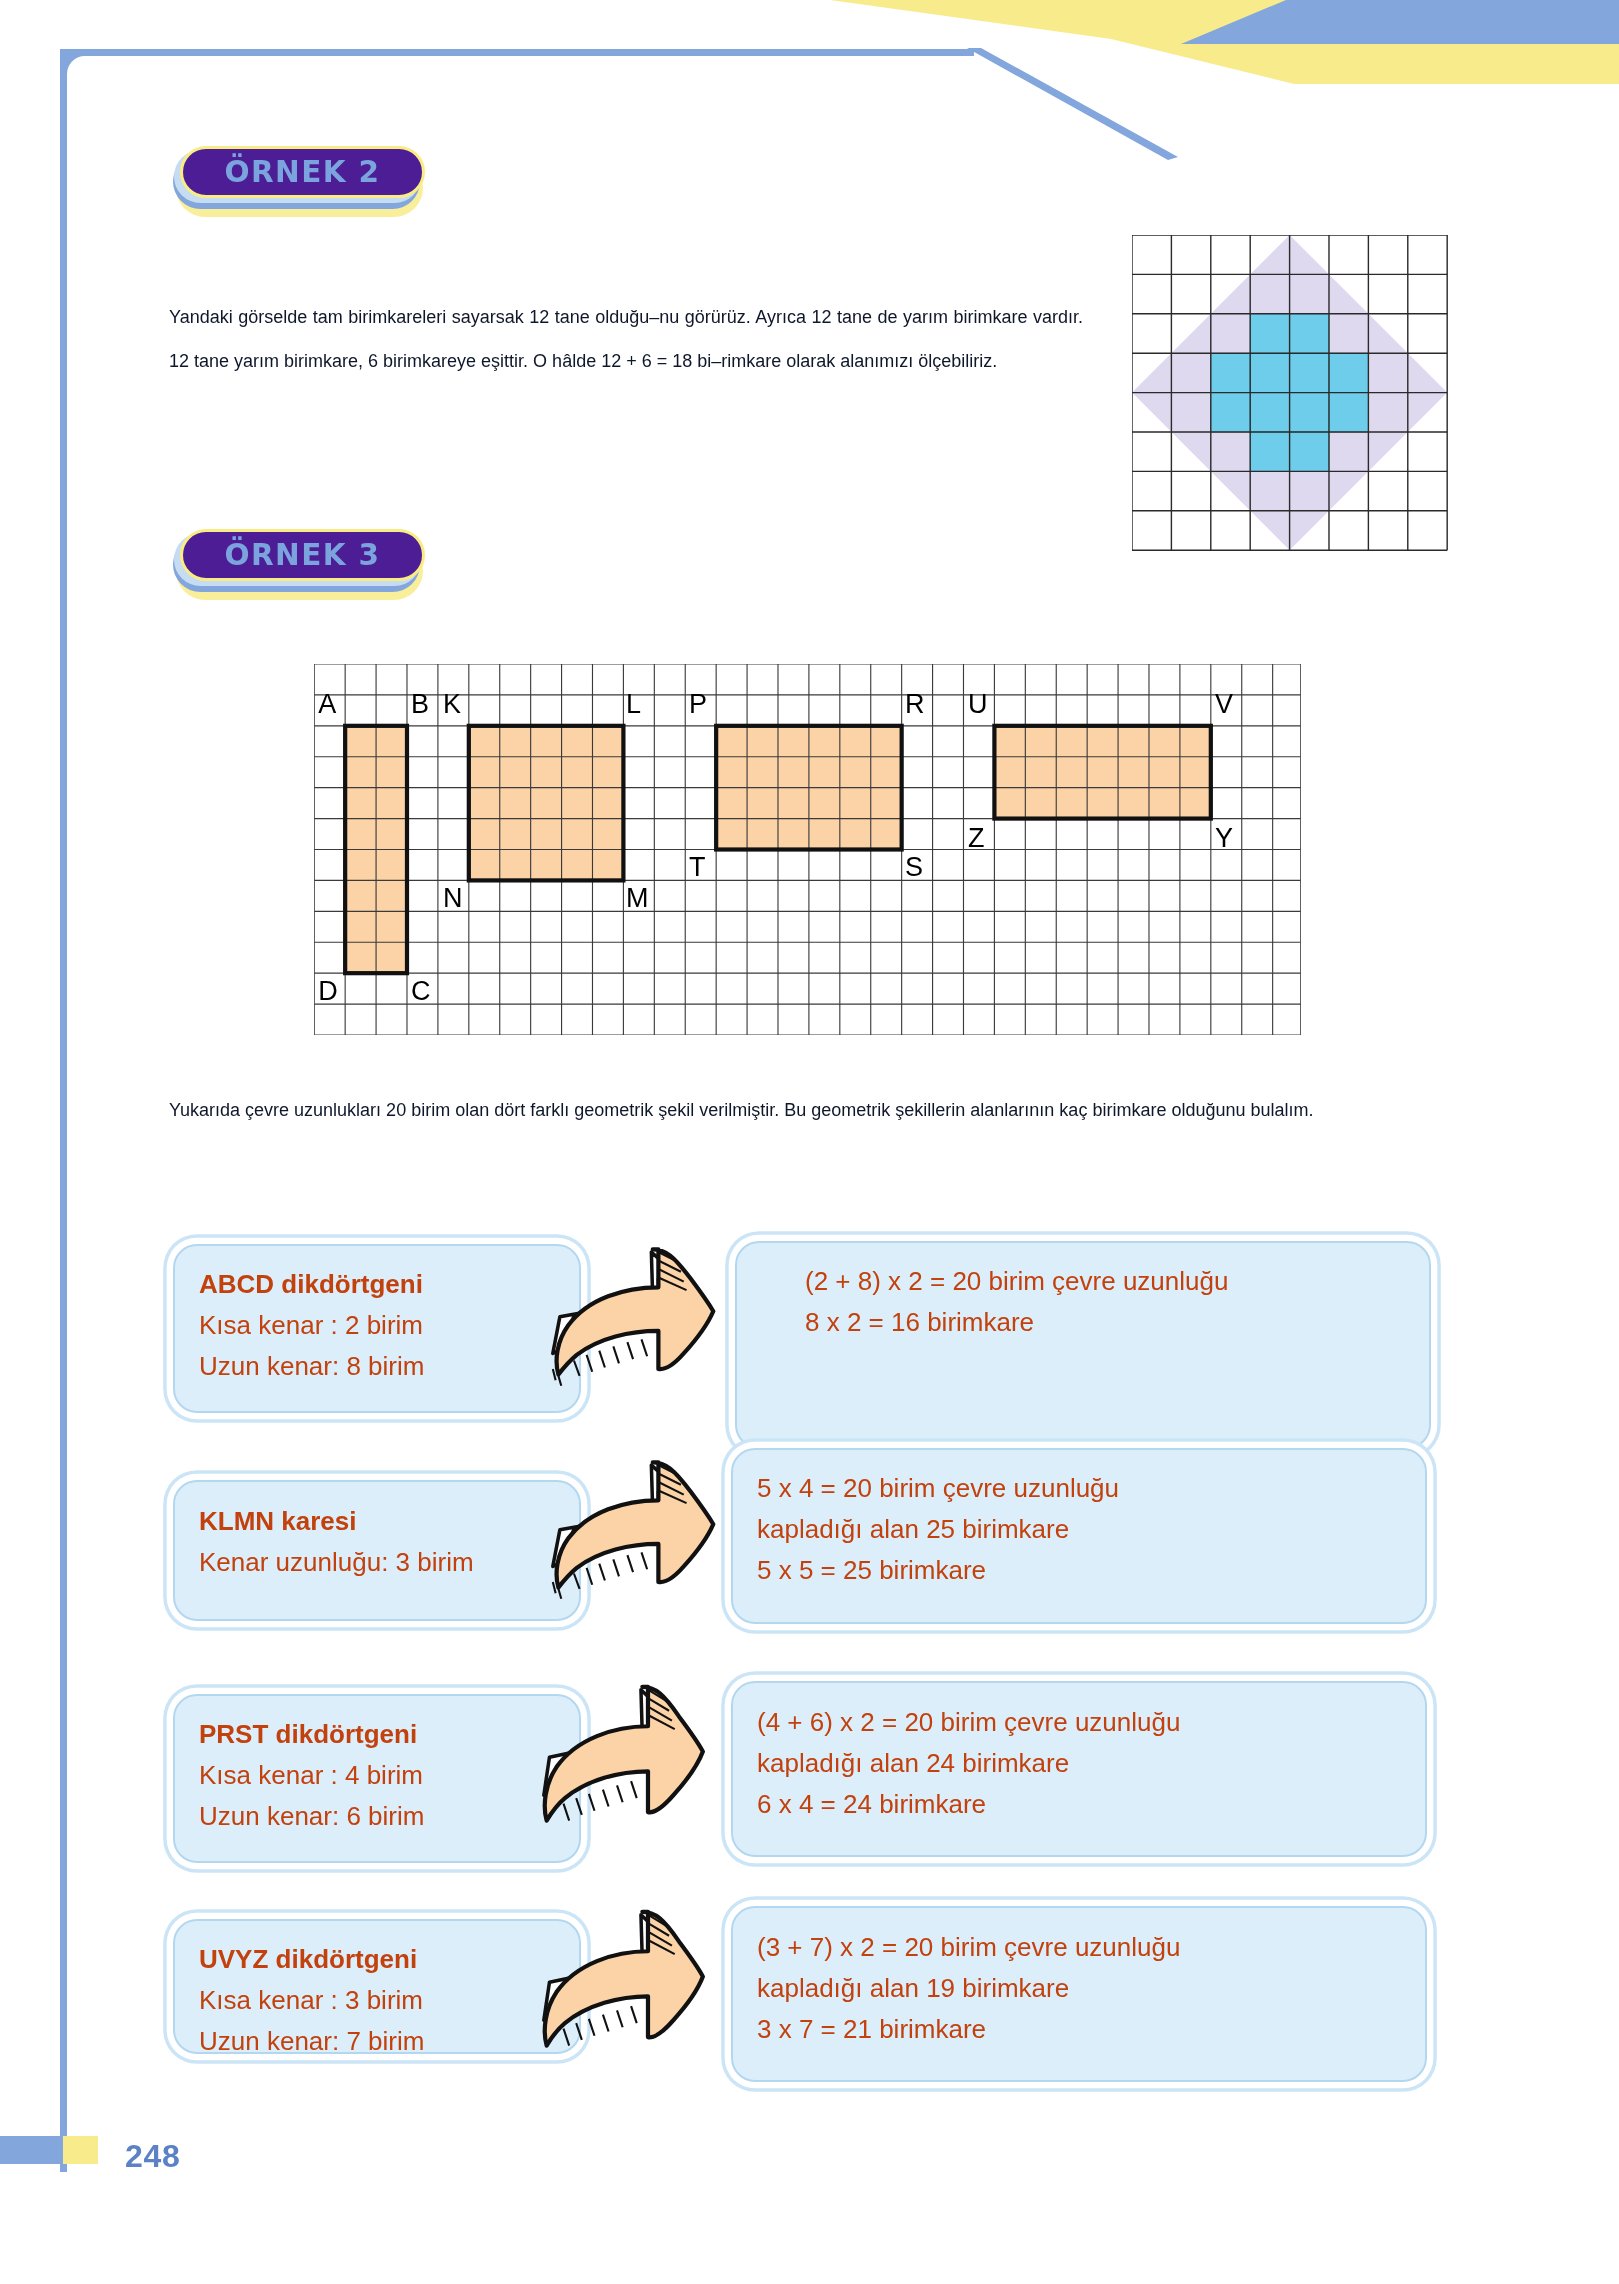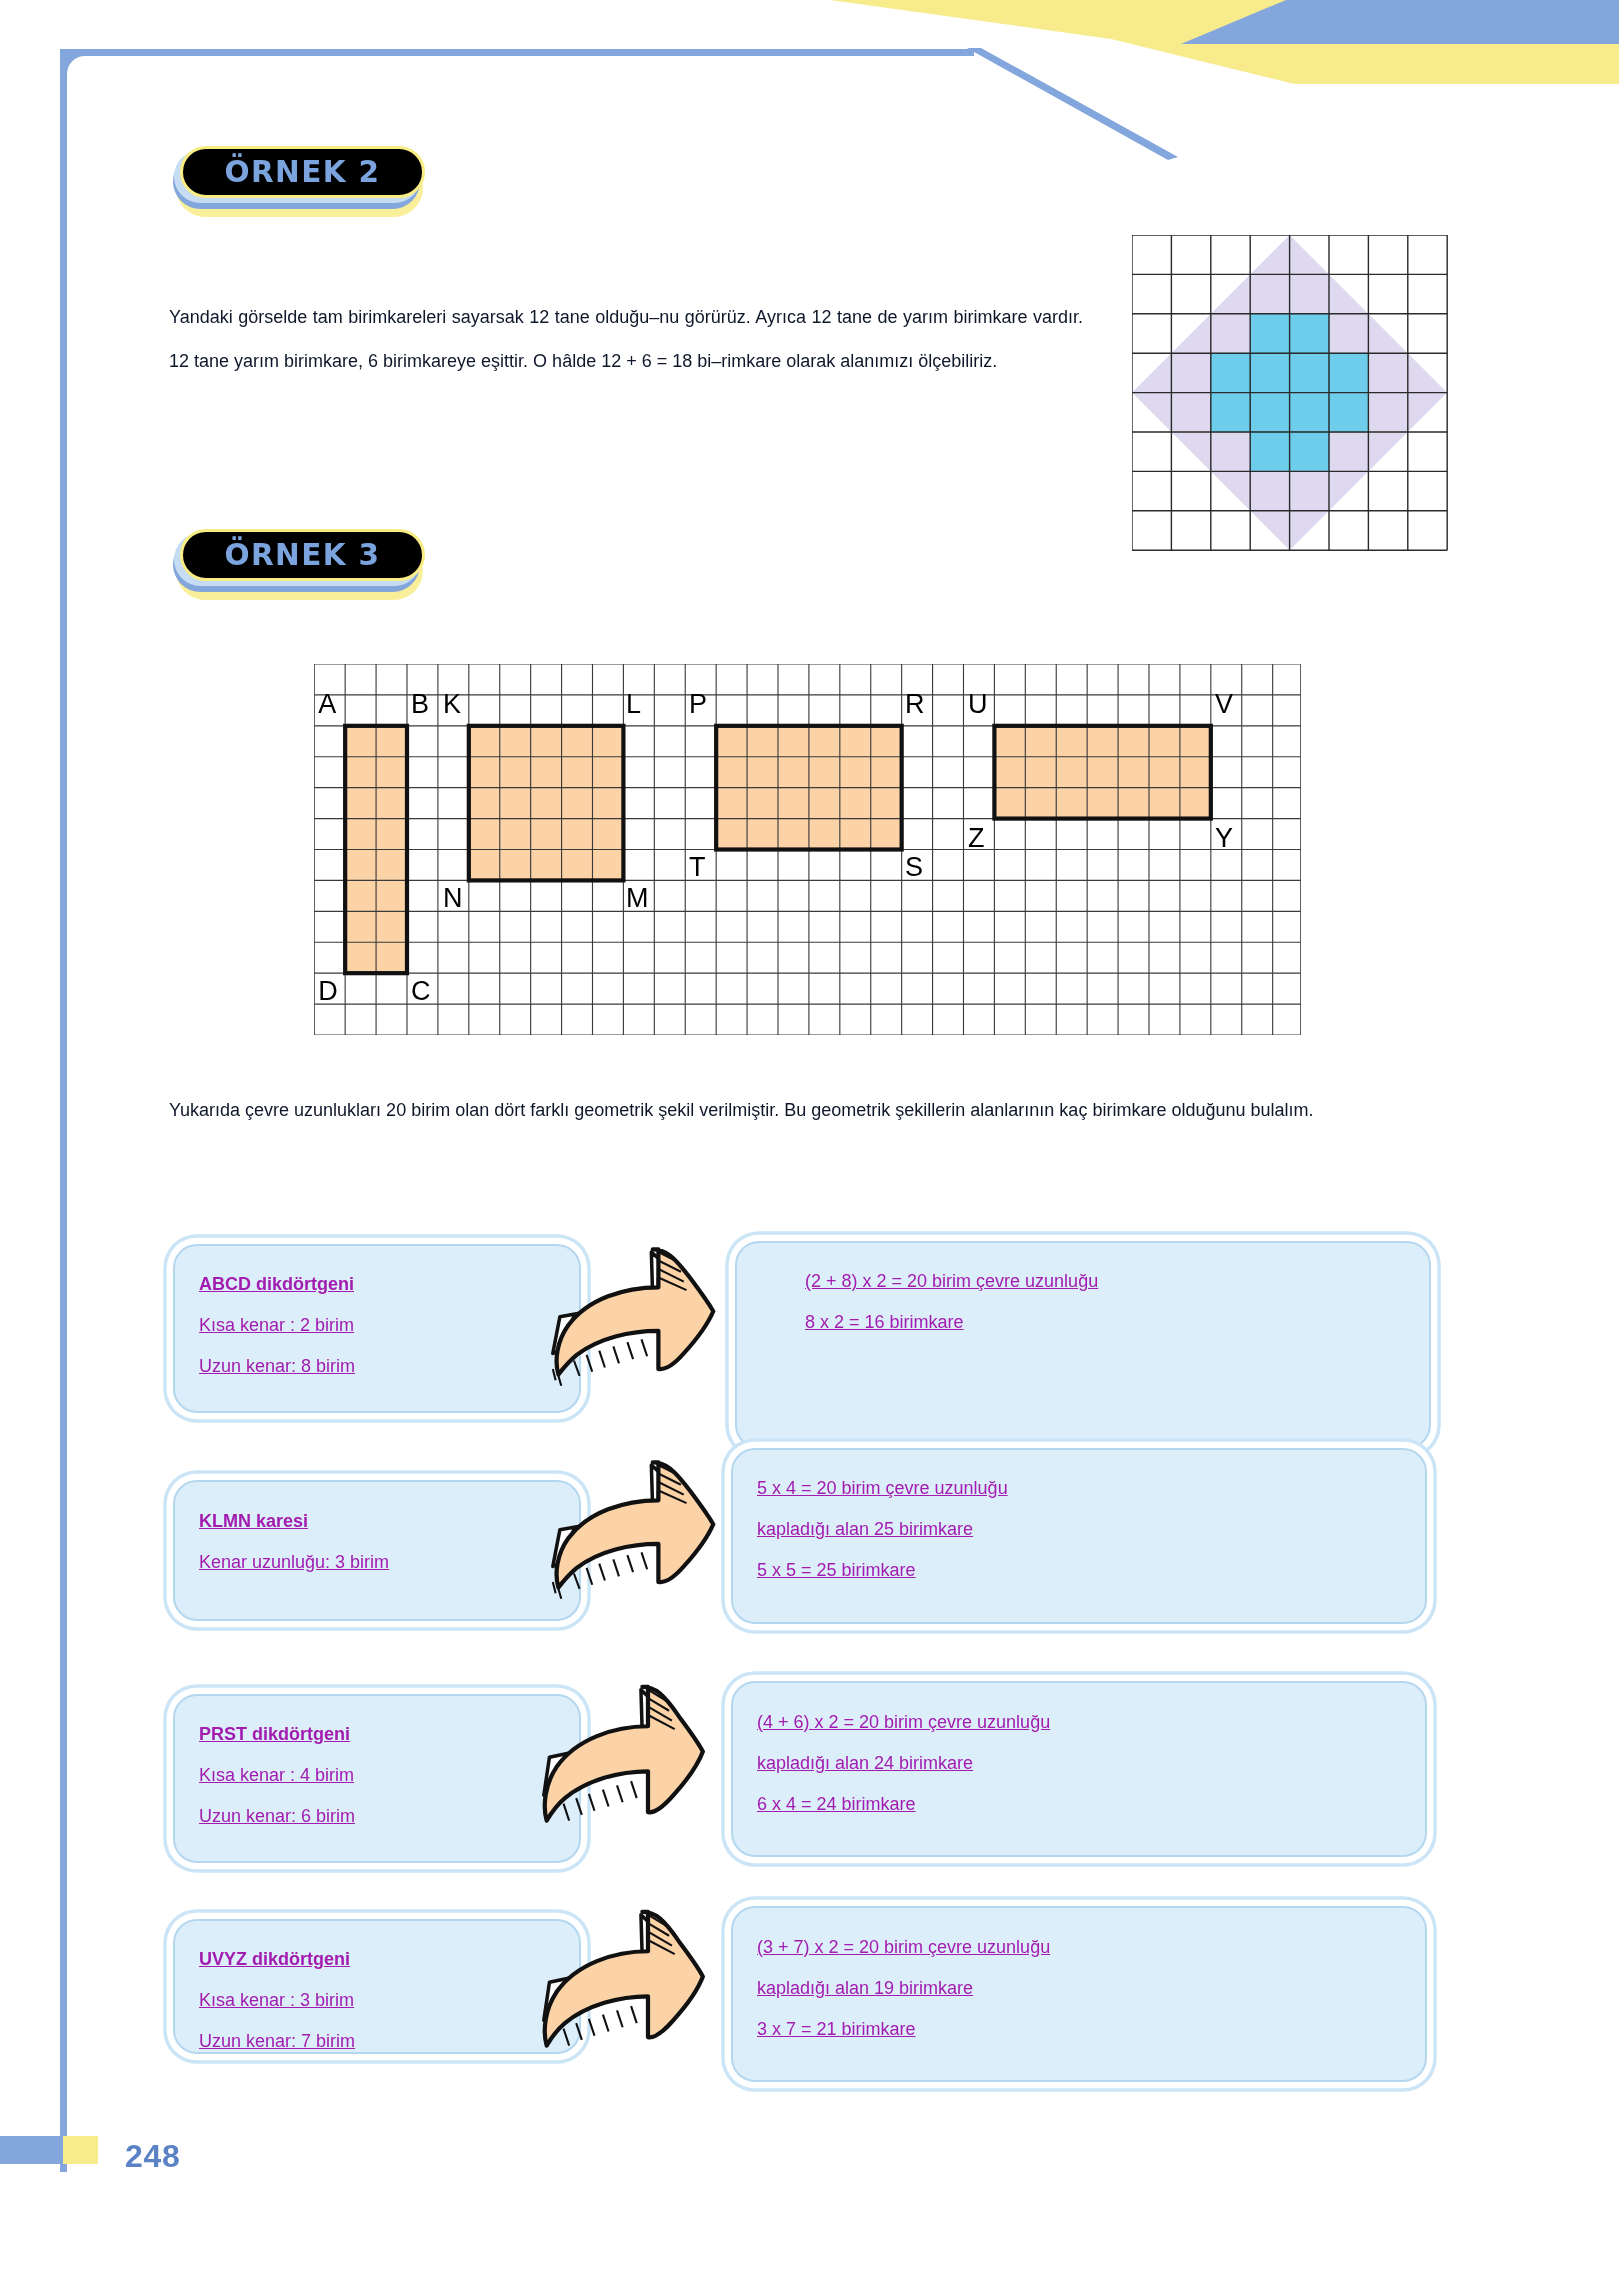--- a/index.html
+++ b/index.html
@@ -82,21 +82,21 @@
   .ornek-badge .layer-blue {
     position: absolute; left: 0px; top: 8.4px; width: 247px; height: 55px;
     background: #83a6dd; border-radius: 28px;
   }
   .ornek-badge .layer-lightblue {
     position: absolute; left: 1.4px; top: 4.2px; width: 247px; height: 53px;
     background: #c5dcf2; border-radius: 28px;
   }
   .ornek-badge .layer-main {
     position: absolute; left: 7px; top: 0px; width: 245px; height: 52px;
-    background: #000000; border: 3.5px solid #faec84; border-radius: 27px;
+    background: #4c1d95; border: 3.5px solid #faec84; border-radius: 27px;
     display: flex; align-items: center; justify-content: center;
   }
   .ornek-badge .badge-text {
     font-size: 29.5px; font-weight: bold; color: #7ba3dd;
     letter-spacing: 1.4px;
     font-family: "DejaVu Sans", sans-serif;
   }
 
   
   .body-text {
@@ -126,25 +126,24 @@
     position: absolute;
     background: #ddeefb;
     border: 2.8px solid #b4d7f0;
     border-radius: 24px;
     box-shadow: 0 0 0 6.3px #ffffff, 0 0 0 9.8px #cbe5f7;
   }
   .rbox-inner {
     padding: 18.3px 24px;
   }
   .rbox .line {
-    font-size: 18px;
+    font-size: 26px;
     line-height: 41px;
-    color: #a21caf;
+    color: #c2410c;
     white-space: nowrap;
-    text-decoration: underline;
   }
   .rbox .line.bold { font-weight: bold; }
 
   .arrow-holder { position: absolute; }
 </style>
 </head>
 <body>
 
 <div id="page">
 

